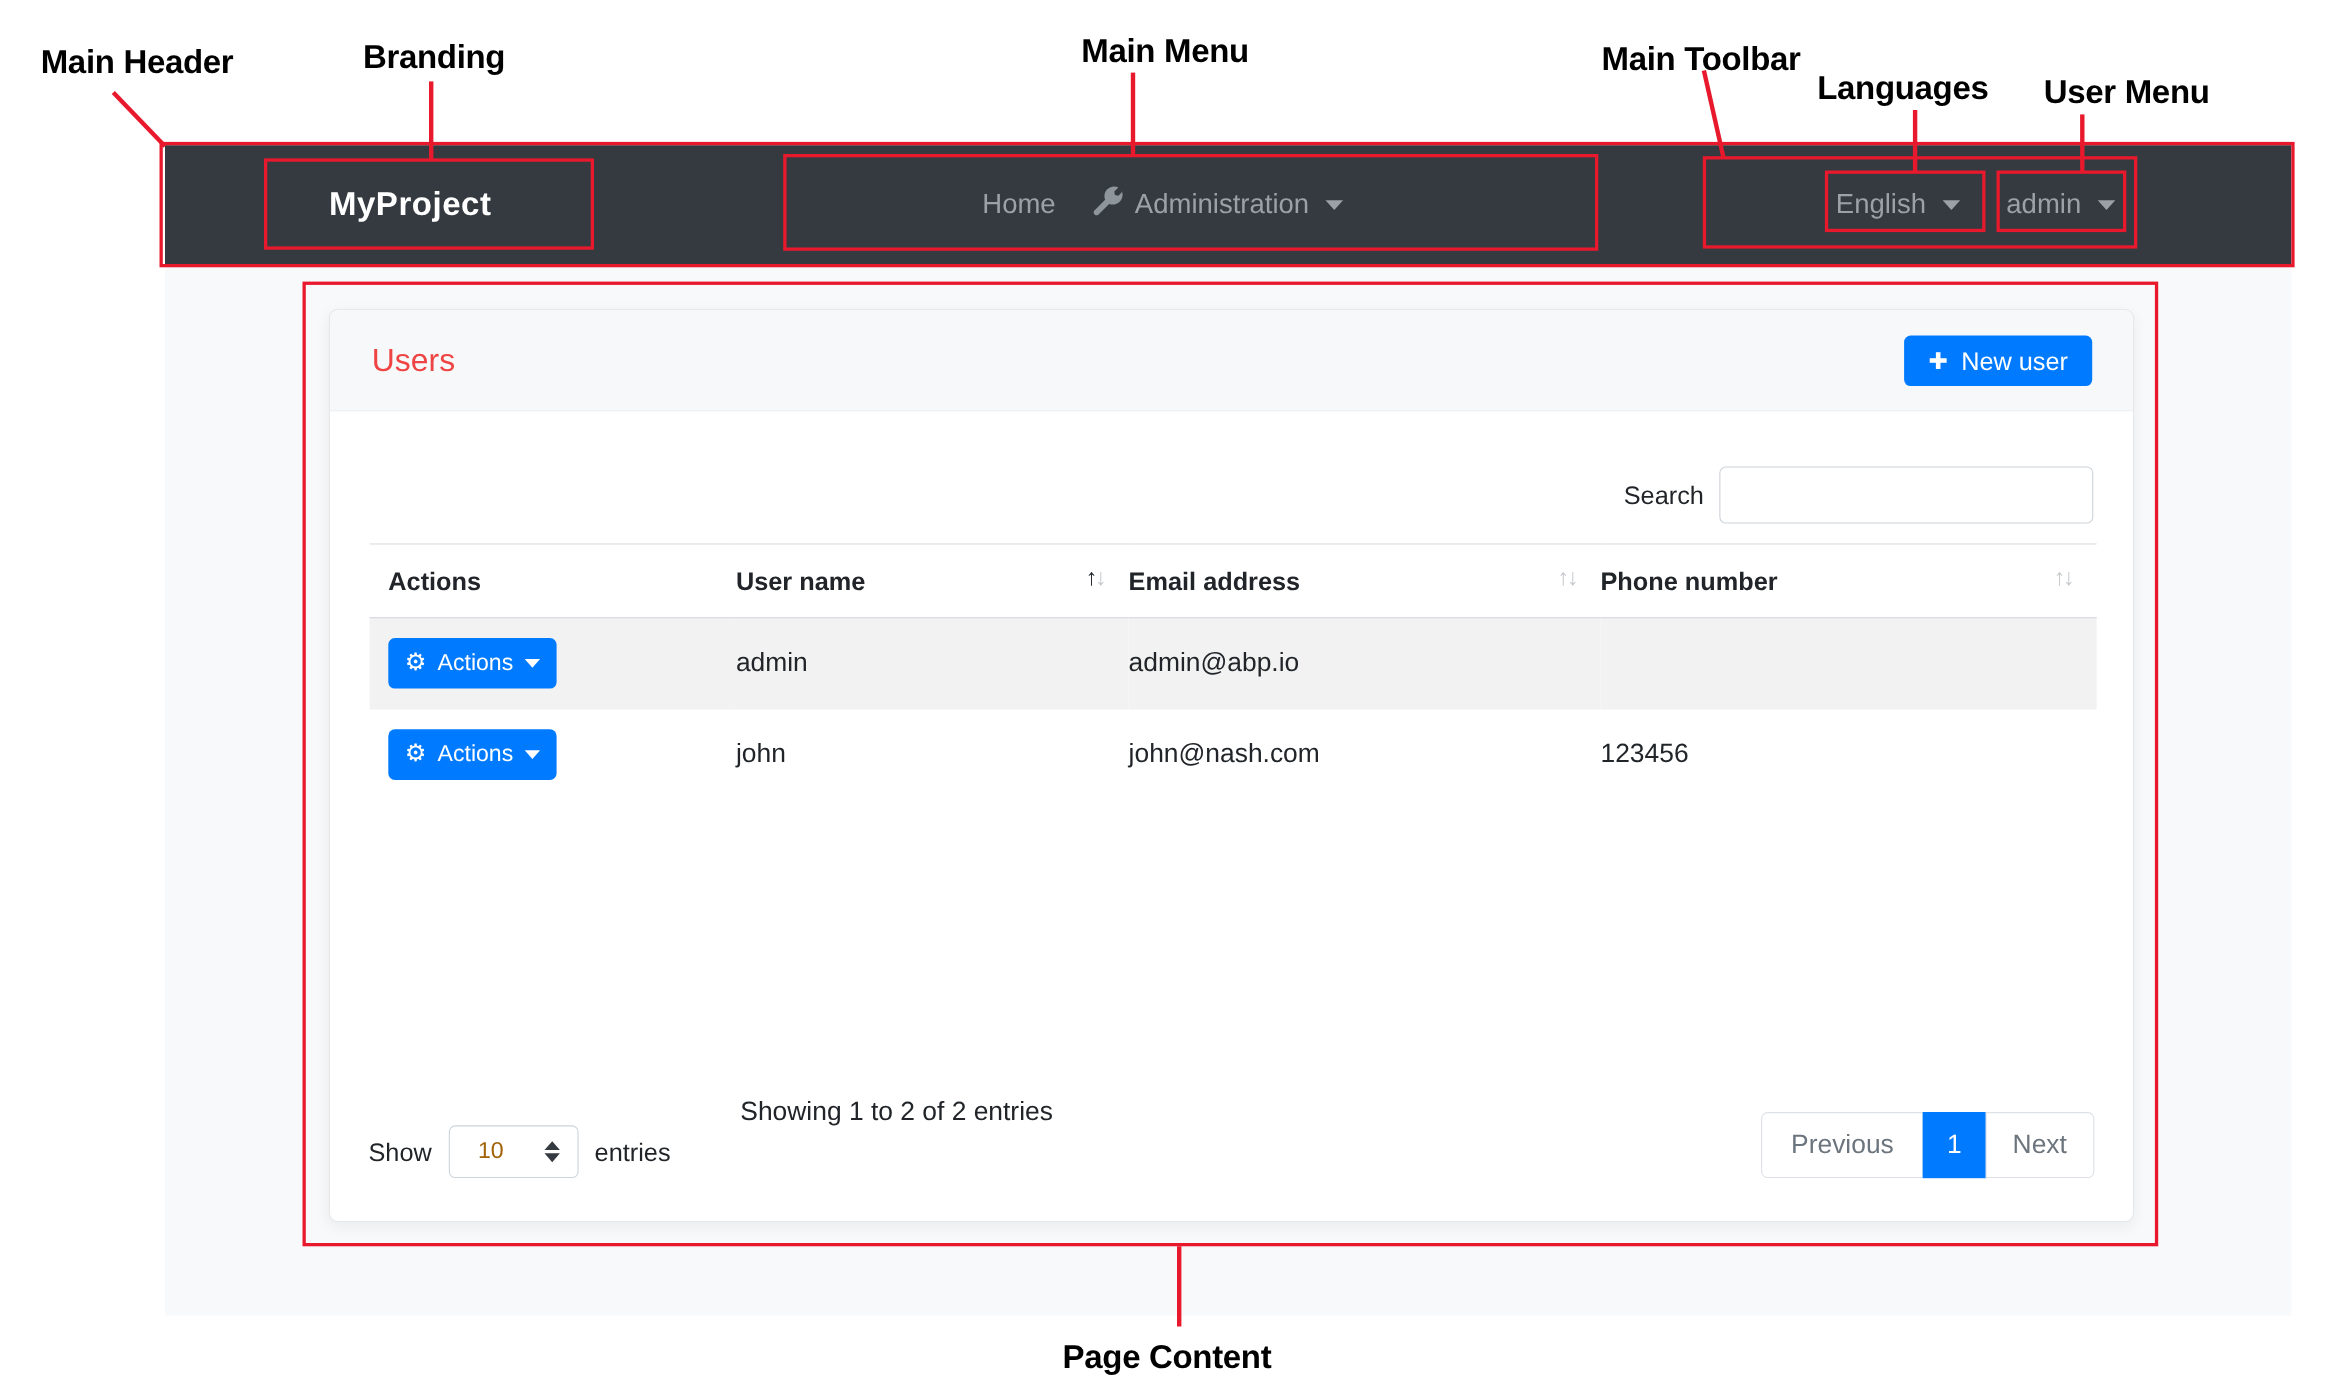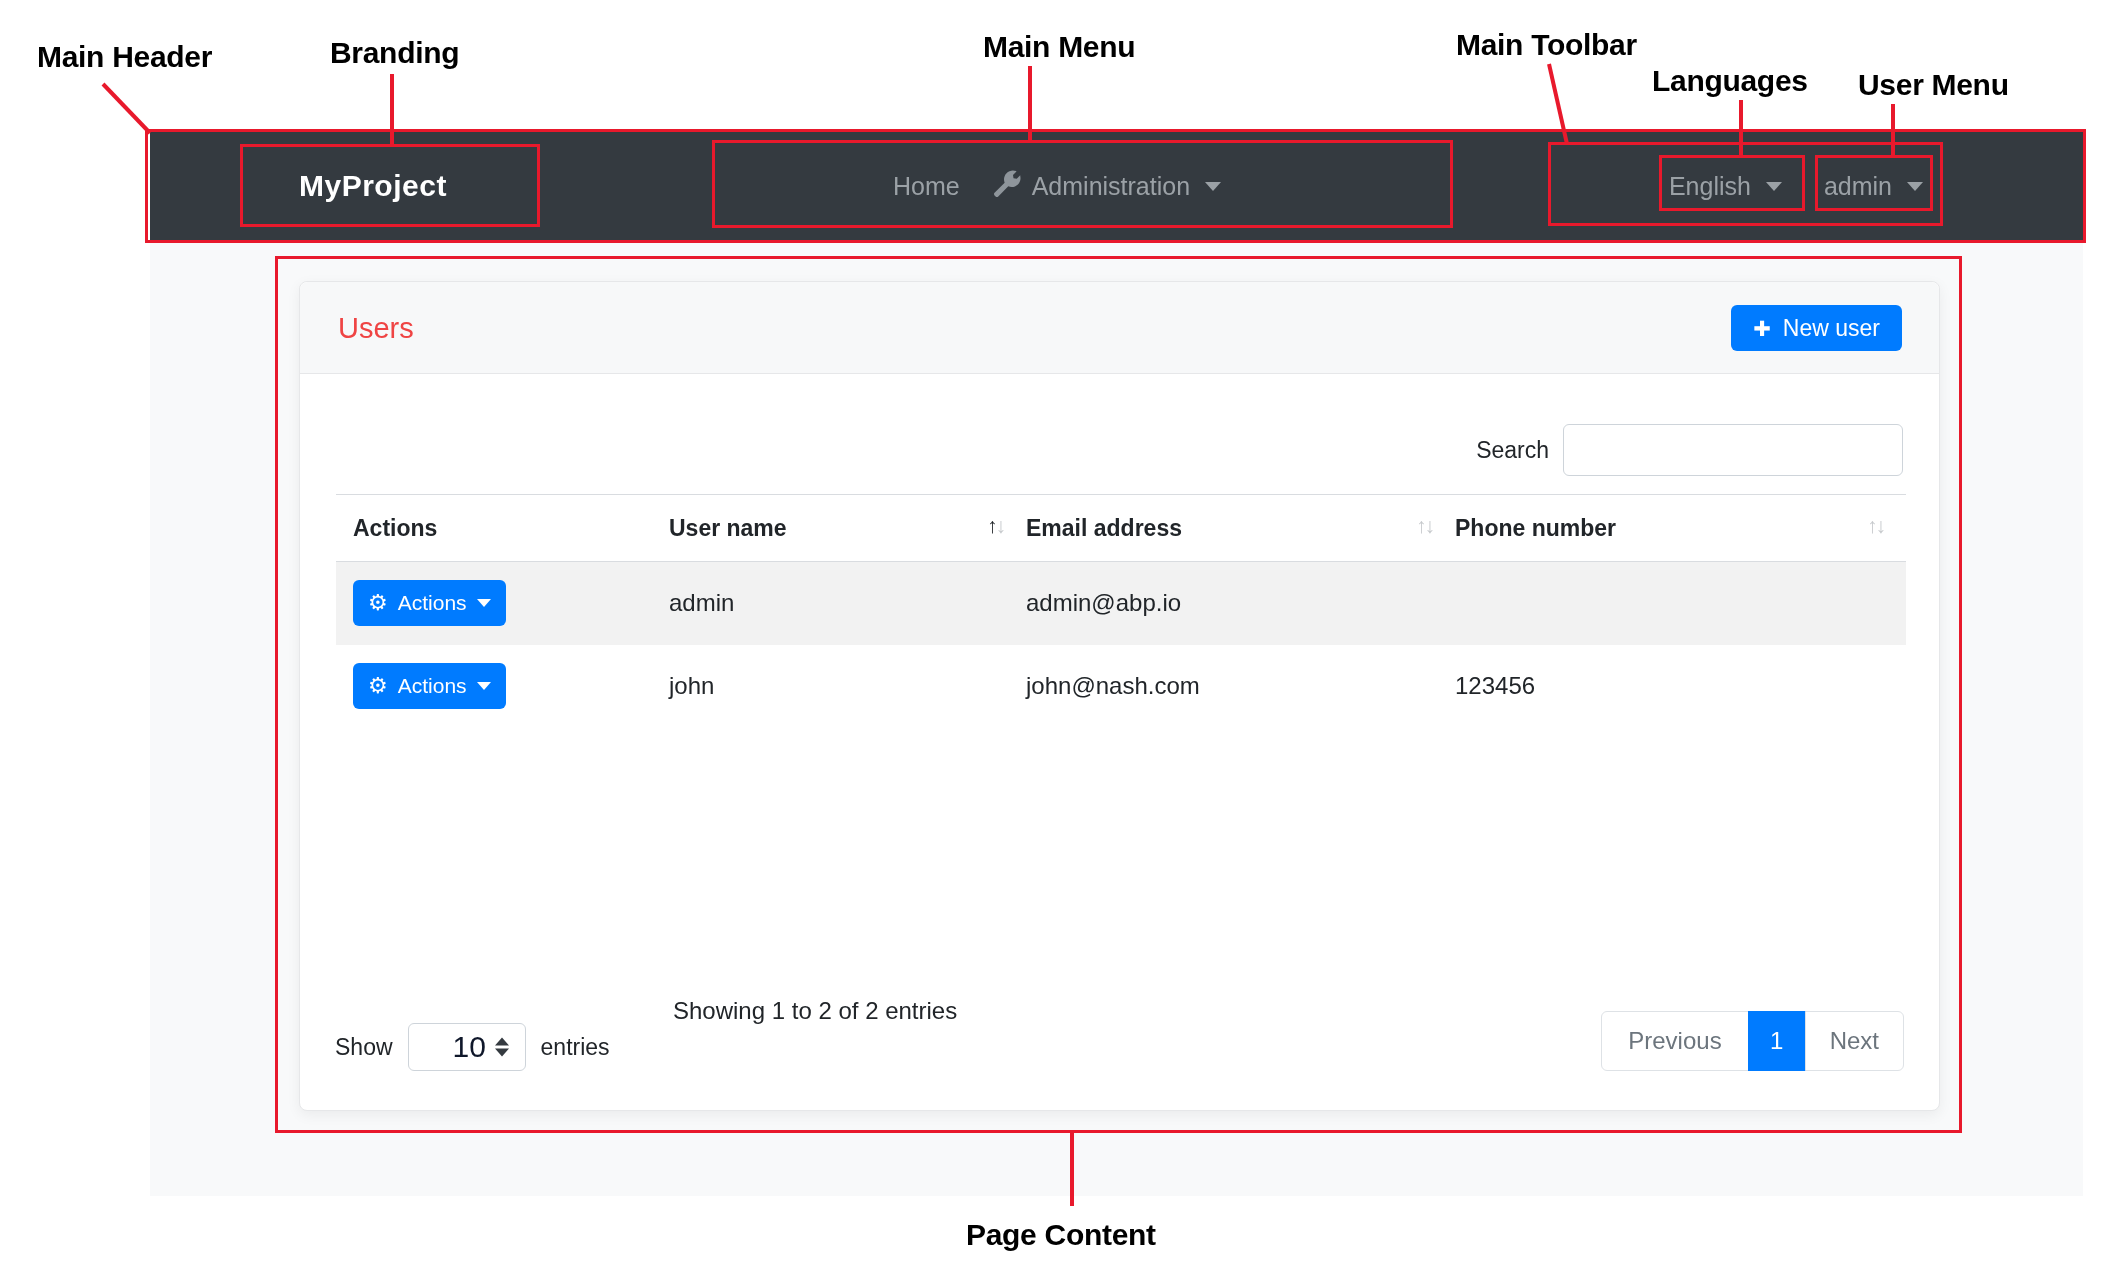--- a/index.html
+++ b/index.html
@@ -63,21 +63,21 @@
                  cursor:pointer; font-family:inherit; }
   .gear-glyph { font-size:22px; line-height:1; font-family:"DejaVu Sans", sans-serif; }
   .caret-sm { display:inline-block; width:0; height:0; border-left:7px solid transparent;
               border-right:7px solid transparent; border-top:8px solid #ffffff; }
 
   
   .show-group { position:absolute; left:35px; top:741px; height:48px; display:flex; align-items:center; gap:15px; }
   .show-label, .entries-label { font-size:23px; color:#212529; }
   .page-size-select { position:relative; width:118px; height:48px; border:1px solid #ced4da; border-radius:6px;
                       background:#ffffff; display:flex; align-items:center; cursor:pointer; }
-  .page-size-value { font-size:30px; color:#0f172a; padding-left:44px; }
+  .page-size-value { font-size:21px; color:#a16207; padding-left:26px; }
   .spinner { position:absolute; right:16px; top:50%; transform:translateY(-50%); display:flex;
              flex-direction:column; gap:3px; }
   .spin-up { width:0; height:0; border-left:7px solid transparent; border-right:7px solid transparent;
              border-bottom:8px solid #343a40; }
   .spin-down { width:0; height:0; border-left:7px solid transparent; border-right:7px solid transparent;
                border-top:8px solid #343a40; }
   .table-info { position:absolute; left:373px; top:705px; height:48px; line-height:48px; font-size:24px; color:#212529; }
   .pagination { position:absolute; right:35px; top:729px; height:60px; display:flex; }
   .page-item { height:60px; display:flex; align-items:center; justify-content:center;
                background:#ffffff; border:1px solid #dee2e6; color:#6c757d; font-size:24px; cursor:pointer; }
@@ -225,18 +225,18 @@
   <div class="abox" style="left:240px;  top:144px; width:300px;  height:83px;"></div>
   <div class="abox" style="left:712px;  top:140px; width:741px;  height:88px;"></div>
   <div class="abox" style="left:1548px; top:142px; width:395px;  height:84px;"></div>
   <div class="abox" style="left:1659px; top:155px; width:146px;  height:56px;"></div>
   <div class="abox" style="left:1815px; top:155px; width:118px;  height:56px;"></div>
   <div class="abox" style="left:275px;  top:256px; width:1687px; height:877px;"></div>
 
   <div class="alabel" style="left:37px;   top:40px;">Main Header</div>
   <div class="alabel" style="left:330px;  top:36px;">Branding</div>
   <div class="alabel" style="left:947px;  top:30px;margin-left:36px;">Main Menu</div>
-  <div class="alabel" style="left:1456px; top:28px;">Main Toolbar</div>
+  <div class="alabel" style="left:1456px; top:38px;">Main Toolbar</div>
   <div class="alabel" style="left:1652px; top:64px;">Languages</div>
   <div class="alabel" style="left:1858px; top:68px;">User Menu</div>
   <div class="alabel" style="left:966px;  top:1218px;">Page Content</div>
 
 </div>
 
 </body></html>

